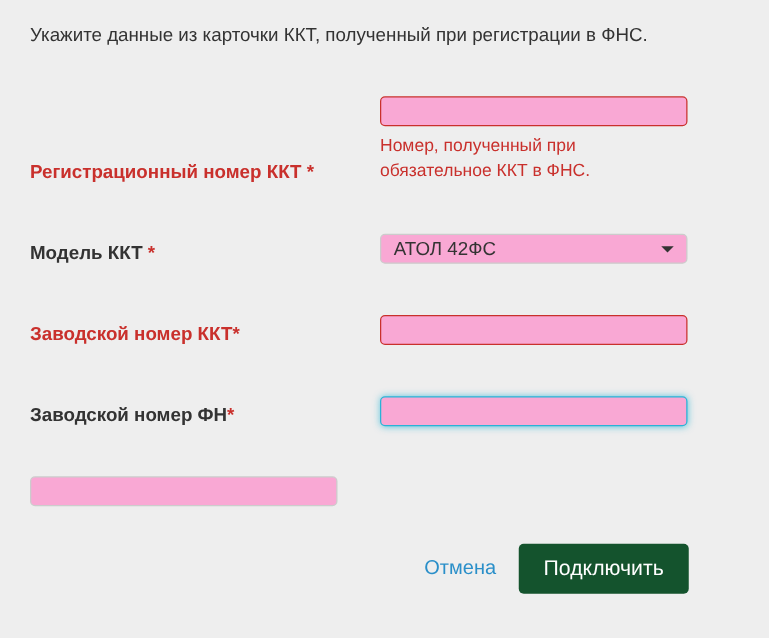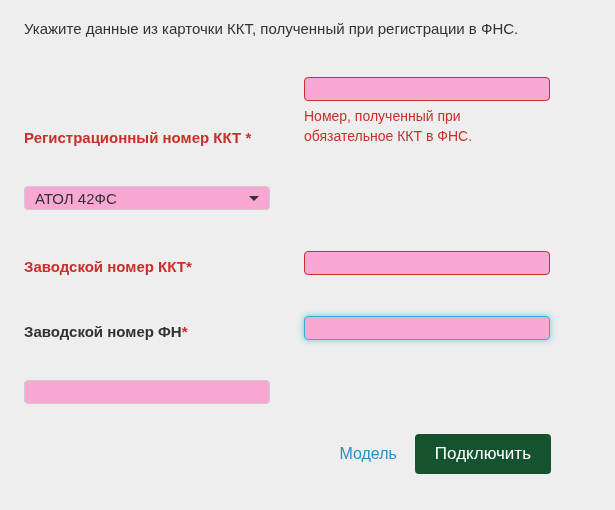--- a/index.html
+++ b/index.html
@@ -108,20 +108,24 @@
     <span>Регистрационный номер ККТ</span>
     <span class="asterisk">*</span>
   </div>
   <div class="field-col">
     <input type="text" class="text-input error" value="" style="">
     <div class="help-text">Номер, полученный при обязательное ККТ в ФНС.</div>
   </div>
 </div>
 
 <div class="form-row">
+  <div class="label-col">
+    <span>Модель ККТ</span>
+    <span class="asterisk" style="color:#c9302c">*</span>
+  </div>
   <div class="field-col">
     <div class="select-input">
       <span>АТОЛ 42ФС</span>
       <span class="caret"></span>
     </div>
   </div>
 </div>
 
 <div class="form-row gap-large">
   <div class="label-col error">
@@ -141,15 +145,15 @@
   </div>
 </div>
 
 <div class="form-row">
   <div class="field-col">
     <input type="text" class="text-input" value="" style="">
   </div>
 </div>
 
 <div class="actions">
-  <button class="btn-cancel">Модель</button>
+  <button class="btn-cancel">Отмена</button>
   <button class="btn-submit">Подключить</button>
 </div>
 
 </body></html>

